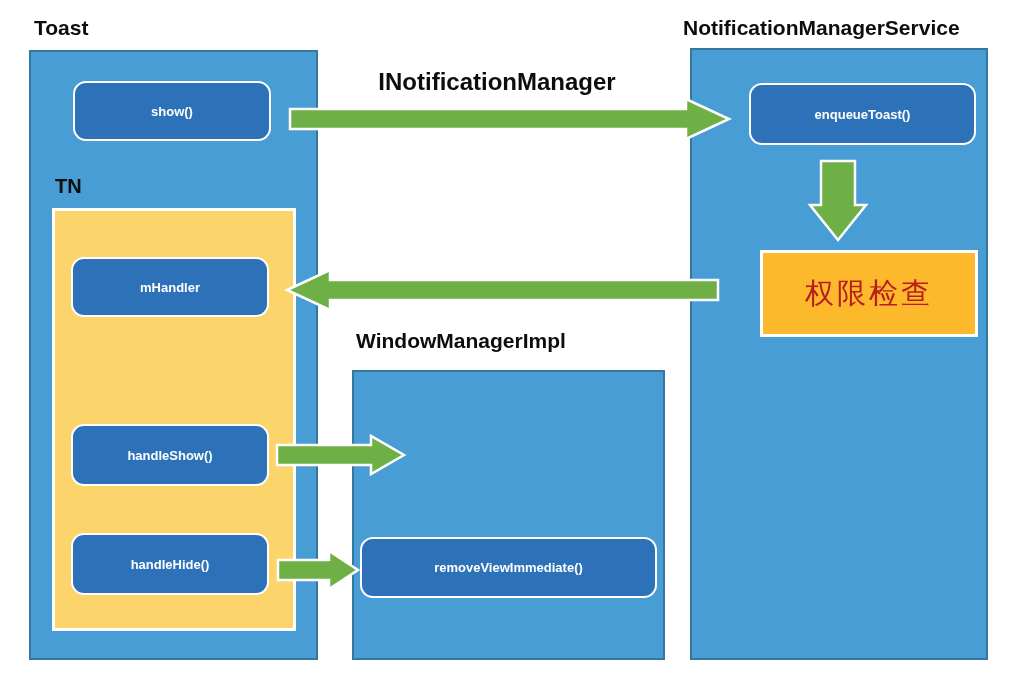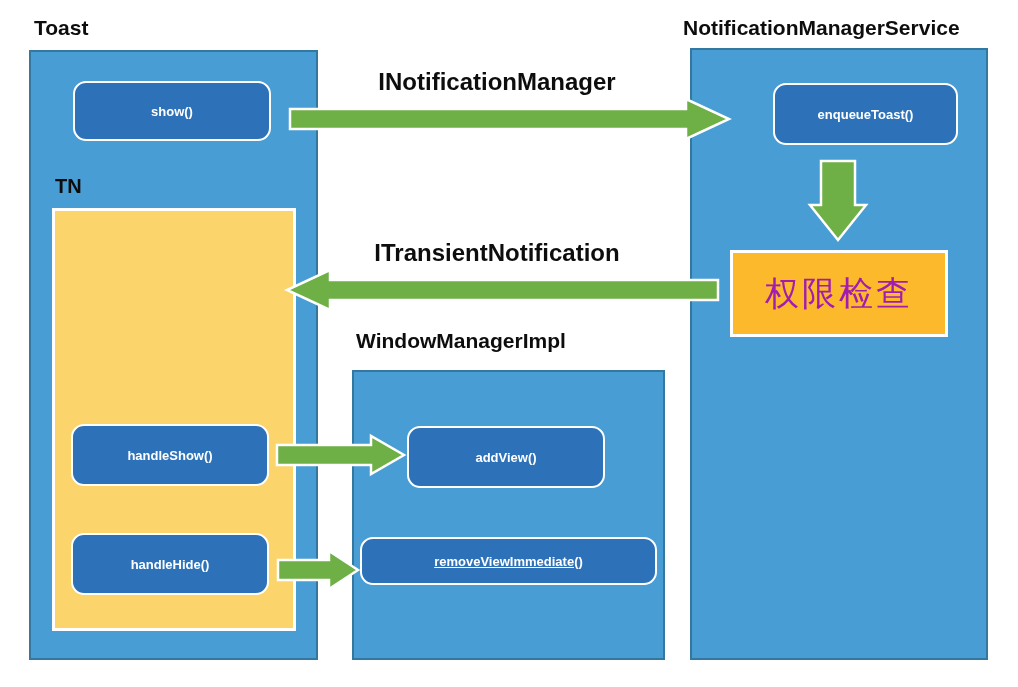--- a/index.html
+++ b/index.html
@@ -19,21 +19,21 @@
   }
   .inner-box {
     position: absolute;
     box-sizing: border-box;
     border: 3px solid #ffffff;
   }
   .tn-fill { background: var(--yellow); }
   .perm-fill {
     background: var(--orange);
     display: flex; align-items: center; justify-content: center;
-    color: #a21caf; font-size: 34px; letter-spacing: 3px;
+    color: #b91c1c; font-size: 29px; letter-spacing: 3px; margin-left: 30px;
   }
   .btn {
     position: absolute;
     background: var(--button-blue);
     border: 2.5px solid #ffffff;
     border-radius: 13px;
     box-sizing: border-box;
     display: flex; align-items: center; justify-content: center;
     color: #ffffff; font-weight: bold; font-size: 13px;
     white-space: nowrap;
@@ -71,37 +71,36 @@
 <div class="stage">
 
   <div class="diagram-title" style="left:34px; top:16px;">Toast</div>
   <div class="box" style="left:29px; top:50px; width:289px; height:610px;"></div>
 
   <div class="btn" style="left:73px; top:81px; width:198px; height:60px;">show()</div>
 
   <div class="diagram-title" style="left:55px; top:175px; font-size:20px;">TN</div>
   <div class="inner-box tn-fill" style="left:52px; top:208px; width:244px; height:423px;"></div>
 
+  <div class="btn" style="left:71px; top:257px; width:198px; height:60px;">mHandler</div>
   <div class="btn" style="left:71px; top:424px; width:198px; height:62px;">handleShow()</div>
   <div class="btn" style="left:71px; top:533px; width:198px; height:62px;text-align:center;">handleHide()</div>
 
   <div class="diagram-title" style="left:356px; top:329px;">WindowManagerImpl</div>
   <div class="box" style="left:352px; top:370px; width:313px; height:290px;"></div>
 
-  <div class="btn" style="left:407px; top:426px; width:198px; height:62px;">addView()</div>
-  <div class="btn" style="left:360px; top:537px; width:297px; height:48px;text-decoration:underline;">removeViewImmediate()</div>
+  <div class="btn" style="left:360px; top:537px; width:297px; height:61px;">removeViewImmediate()</div>
 
   <div class="diagram-title" style="left:683px; top:16px;">NotificationManagerService</div>
   <div class="box" style="left:690px; top:48px; width:298px; height:612px;"></div>
 
-  <div class="btn" style="left:773px; top:83px; width:185px; height:62px;">enqueueToast()</div>
+  <div class="btn" style="left:749px; top:83px; width:227px; height:62px;">enqueueToast()</div>
   <div class="inner-box perm-fill" style="left:730px; top:250px; width:218px; height:87px;">权限检查</div>
 
   <div class="arrow-label" style="left:327px; top:68px; width:340px;">INotificationManager</div>
-  <div class="arrow-label" style="left:327px; top:239px; width:340px;">ITransientNotification</div>
 
   <svg class="arrow-layer" width="1018" height="687" viewBox="0 0 1018 687">
     <polygon points="290,109 686,109 686,99 729,119 686,139 686,129 290,129"></polygon>
     <polygon points="718,280 330,280 330,270 287,290 330,310 330,300 718,300"></polygon>
     <polygon points="277,445 371,445 371,436 404,455 371,474 371,465 277,465"></polygon>
     <polygon points="278,560 329,560 329,551 358,570 329,589 329,580 278,580"></polygon>
     <polygon points="821,161 855,161 855,205 866,205 838,240 810,205 821,205"></polygon>
   </svg>
 
 </div>

